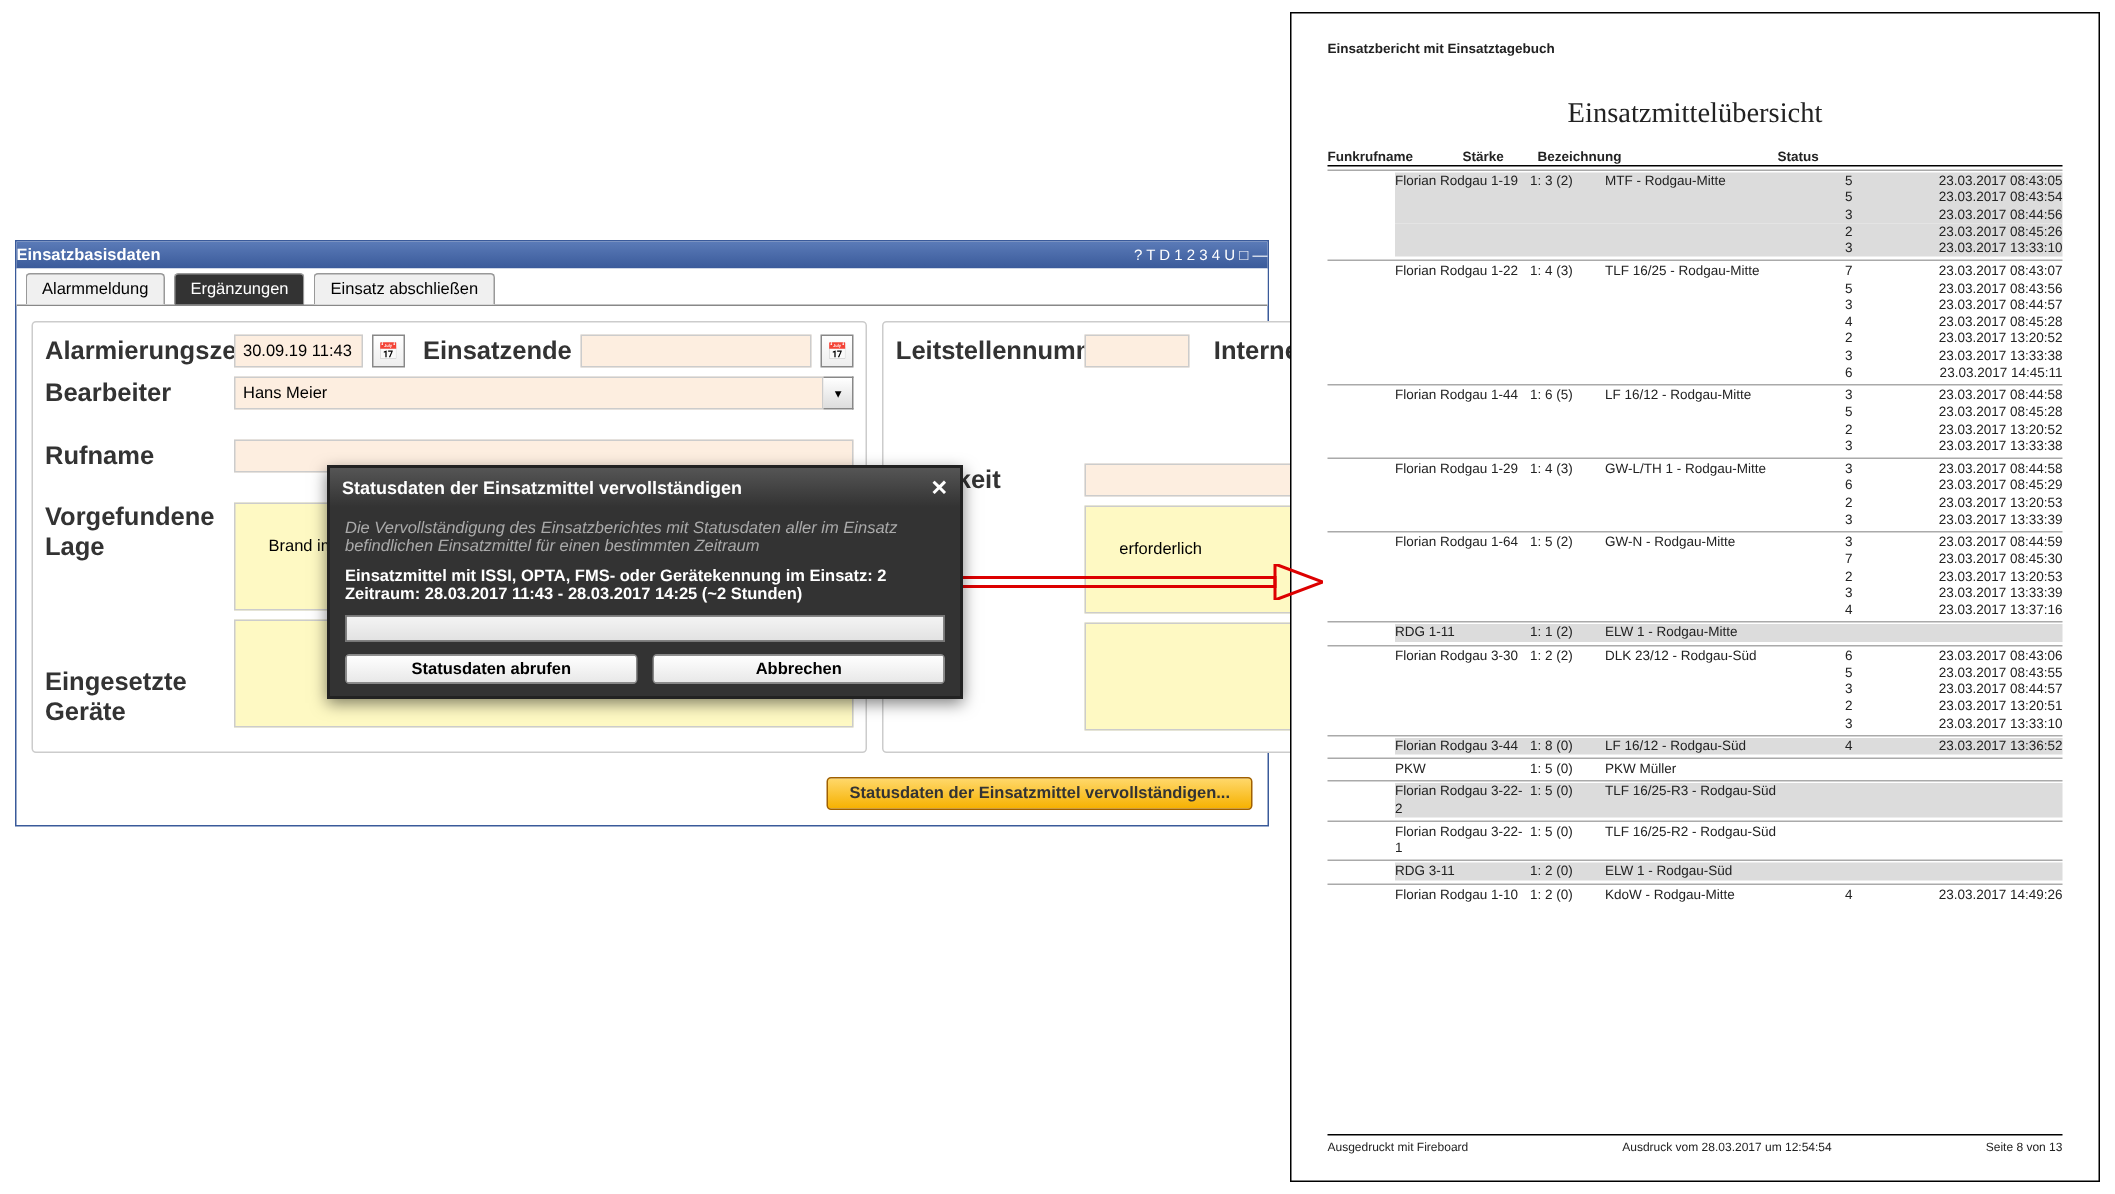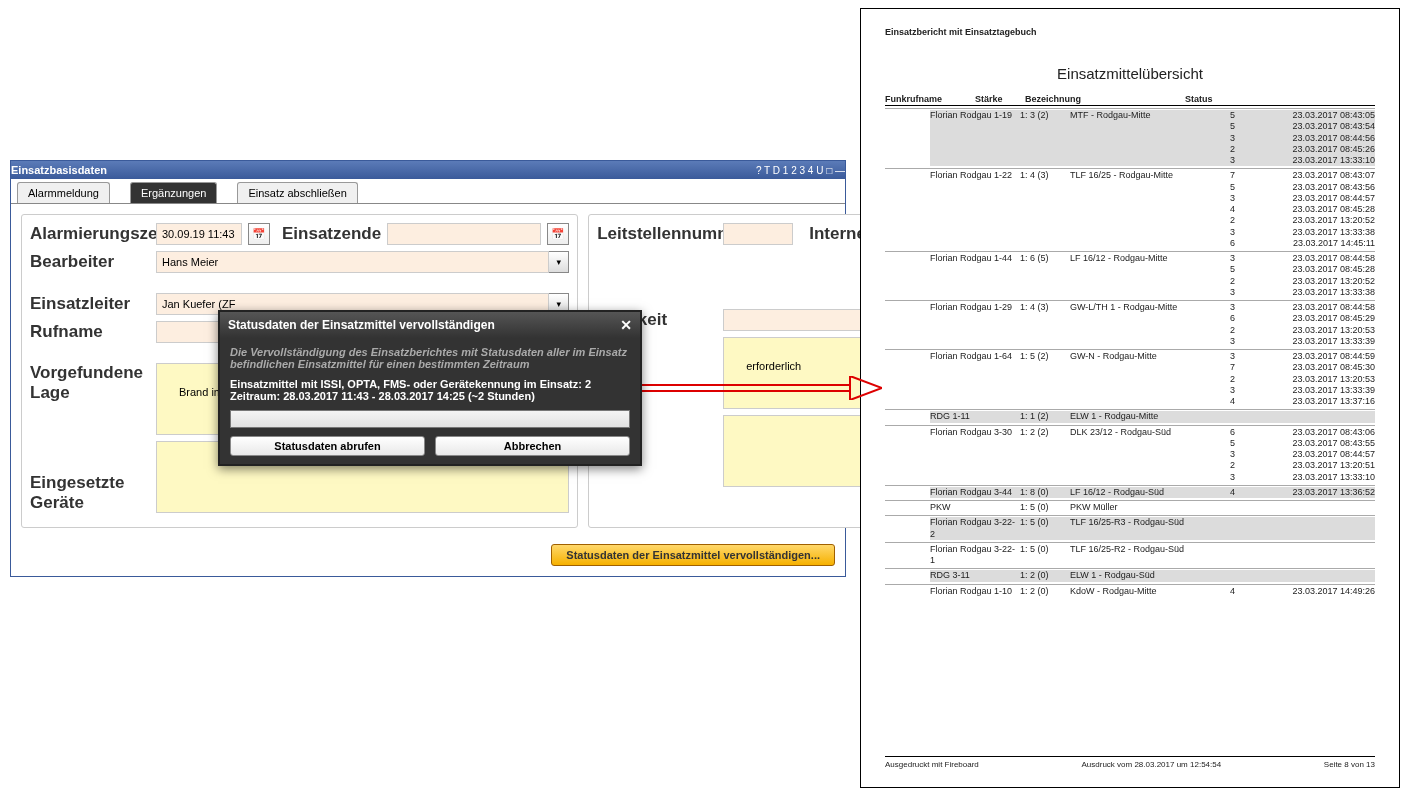--- a/index.html
+++ b/index.html
@@ -2,53 +2,53 @@
 <html><head>
 <meta charset="utf-8">
 <style>
   * { box-sizing: border-box; margin: 0; padding: 0; font-family: Arial, sans-serif; }
   body { background: #fff; width: 1410px; height: 796px; position: relative; font-size: 11px; }
 
   
   .app-window { position: absolute; left: 10px; top: 160px; width: 836px; border: 1px solid #3a5a9a; background: #fff; }
   .titlebar { background: linear-gradient(#5b7bb8, #3a5a9a); color: #fff; padding: 3px 0; display: flex; justify-content: space-between; align-items: center; font-size: 11px; font-weight: bold; text-align: right; }
   .titlebar-right { display: flex; gap: 6px; font-size: 10px; font-weight: normal; align-items: center; }
-  .tabs { background: #fff; padding: 3px 6px 0 6px; display: flex; gap: 20px; border-bottom: 1px solid #888; }
+  .tabs { background: #fff; padding: 3px 6px 0 6px; display: flex; gap: 6px; border-bottom: 1px solid #888; }
   .tab { padding: 4px 10px; font-size: 11px; border: 1px solid #999; border-bottom: none; border-radius: 3px 3px 0 0; background: #f0f0f0; cursor: pointer; }
   .tab.active { background: #333; color: #fff; }
   .body-area { padding: 10px; display: flex; gap: 10px; }
   .col { flex: 1; border: 1px solid #ccc; border-radius: 3px; padding: 8px; background: #fff; }
   .row { display: flex; align-items: center; margin-bottom: 6px; gap: 6px; }
   .label { width: 120px; font-size: 17px; font-weight: bold; color: #333; flex-shrink: 0; }
   .input { border: 1px solid #ccc; background: #fdeee0; padding: 3px 5px; font-size: 11px; height: 22px; }
   .dropdown { display: flex; flex: 1; }
   .dropdown .input { flex: 1; }
   .dropdown-btn { width: 20px; border: 1px solid #888; border-left: none; background: linear-gradient(#fff,#ddd); display: flex; align-items: center; justify-content: center; cursor: pointer; }
   .icon-btn { width: 22px; height: 22px; border: 1px solid #888; background: linear-gradient(#fff,#eee); display: flex; align-items: center; justify-content: center; cursor: pointer; }
   .textarea { flex: 1; height: 72px; border: 1px solid #ccc; background: #fef9c3; padding: 22px; font-size: 11px; }
   .yellow-btn { background: linear-gradient(#ffd86b, #f6b100); border: 1px solid #a06000; border-radius: 3px; padding: 4px 14px; font-size: 11px; font-weight: bold; color: #333; cursor: pointer; }
   .footer-btn { display: flex; justify-content: flex-end; padding: 6px 10px 10px 10px; }
 
   
   .modal { position: absolute; left: 218px; top: 310px; width: 424px; background: #333; border: 2px solid #222; box-shadow: 0 3px 10px rgba(0,0,0,0.5); z-index: 10; }
   .modal-title { background: linear-gradient(#555,#333); color: #fff; font-size: 12px; font-weight: bold; padding: 5px 8px; display: flex; justify-content: space-between; align-items: center; }
   .modal-body { background: #333; padding: 8px 10px; font-size: 11px; }
-  .modal-body .line1 { color: #aaa; font-style: italic; margin-bottom: 8px; font-weight: bold; }
+  .modal-body .line1 { color: #aaa; font-style: italic; margin-bottom: 8px; }
   .modal-body .line2 { color: #fff; font-weight: bold; margin-bottom: 8px; }
   .progress { height: 18px; border: 1px solid #777; background: linear-gradient(#f4f4f4,#e2e2e2); margin-bottom: 8px; }
   .modal-buttons { display: flex; gap: 10px; }
   .modal-buttons button { flex: 1; padding: 3px 0; border: 1px solid #888; background: linear-gradient(#fff,#e8e8e8); border-radius: 3px; font-size: 11px; font-weight: bold; cursor: pointer; }
 
   
   .arrow { position: absolute; left: 632px; top: 376px; width: 250px; height: 24px; z-index: 5; }
 
   
   .report { position: absolute; left: 860px; top: 8px; width: 540px; height: 780px; border: 1px solid #000; background: #fff; padding: 18px 24px; font-size: 9px; color: #222; }
   .report-sub { font-weight: bold; margin-bottom: 28px; }
-  .report-title { text-align: center; font-size: 15px; margin-bottom: 12px; }
+  .report-title { text-align: center; font-size: 19px; margin-bottom: 12px; font-family: Liberation Serif, serif; }
   .r-head { display: flex; font-weight: bold; border-bottom: 1px solid #000; padding-bottom: 1px; margin-bottom: 1px; }
   .c1 { width: 90px; }
   .c2 { width: 50px; }
   .c3 { width: 160px; }
   .c4 { width: 30px; }
   .c5 { flex: 1; text-align: right; }
   .r-block { border-top: 1px solid #aaa; padding-top: 1px; margin-top: 2px; }
   .r-row { display: flex; line-height: 1.25; margin-left: 45px; }
   .shade { background: #dcdcdc; }
   .report-footer { position: absolute; bottom: 18px; left: 24px; right: 24px; border-top: 1px solid #000; padding-top: 3px; display: flex; justify-content: space-between; font-size: 8px; }
@@ -80,27 +80,20 @@
       </div>
       <div class="row">
         <div class="label">Bearbeiter</div>
         <div class="dropdown">
           <input class="input" value="Hans Meier" style="">
           <div class="dropdown-btn carrot"></div>
         </div>
       </div>
       <div style="height:14px"></div>
       <div class="row">
-        <div class="label">Einsatzleiter</div>
-        <div class="dropdown">
-          <input class="input" value="Jan Kuefer (ZF" style="">
-          <div class="dropdown-btn carrot"></div>
-        </div>
-      </div>
-      <div class="row">
         <div class="label">Rufname</div>
         <input class="input" style="flex: 1 1 0%;">
       </div>
       <div style="height:14px"></div>
       <div class="row" style="align-items:flex-start">
         <div class="label">Vorgefundene Lage</div>
         <div class="textarea">Brand im 1.OG</div>
       </div>
       <div class="row" style="align-items:flex-end">
         <div class="label">Eingesetzte Geräte</div>

